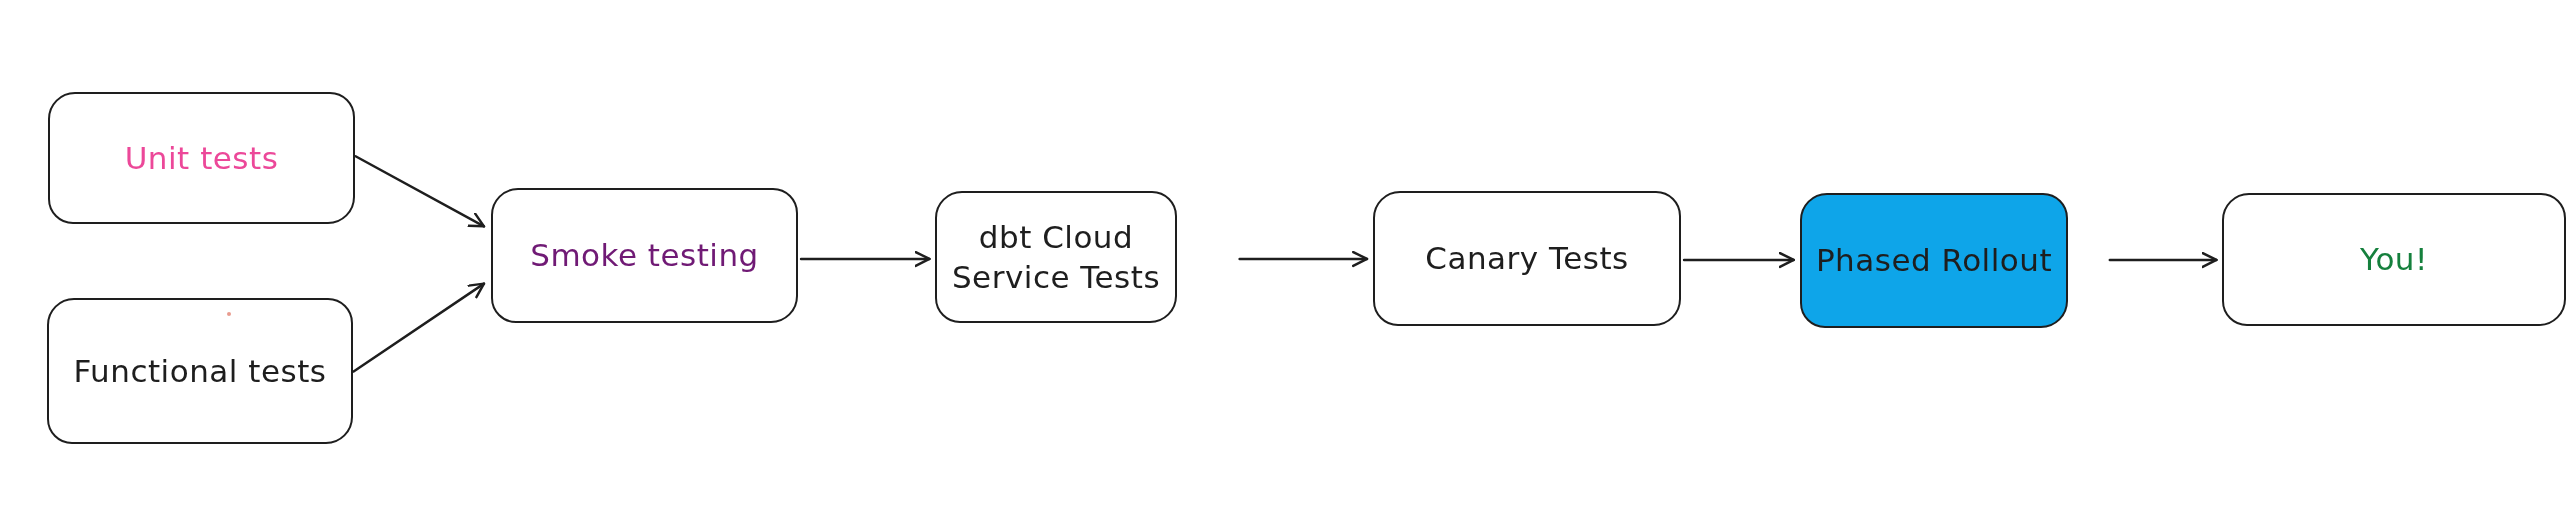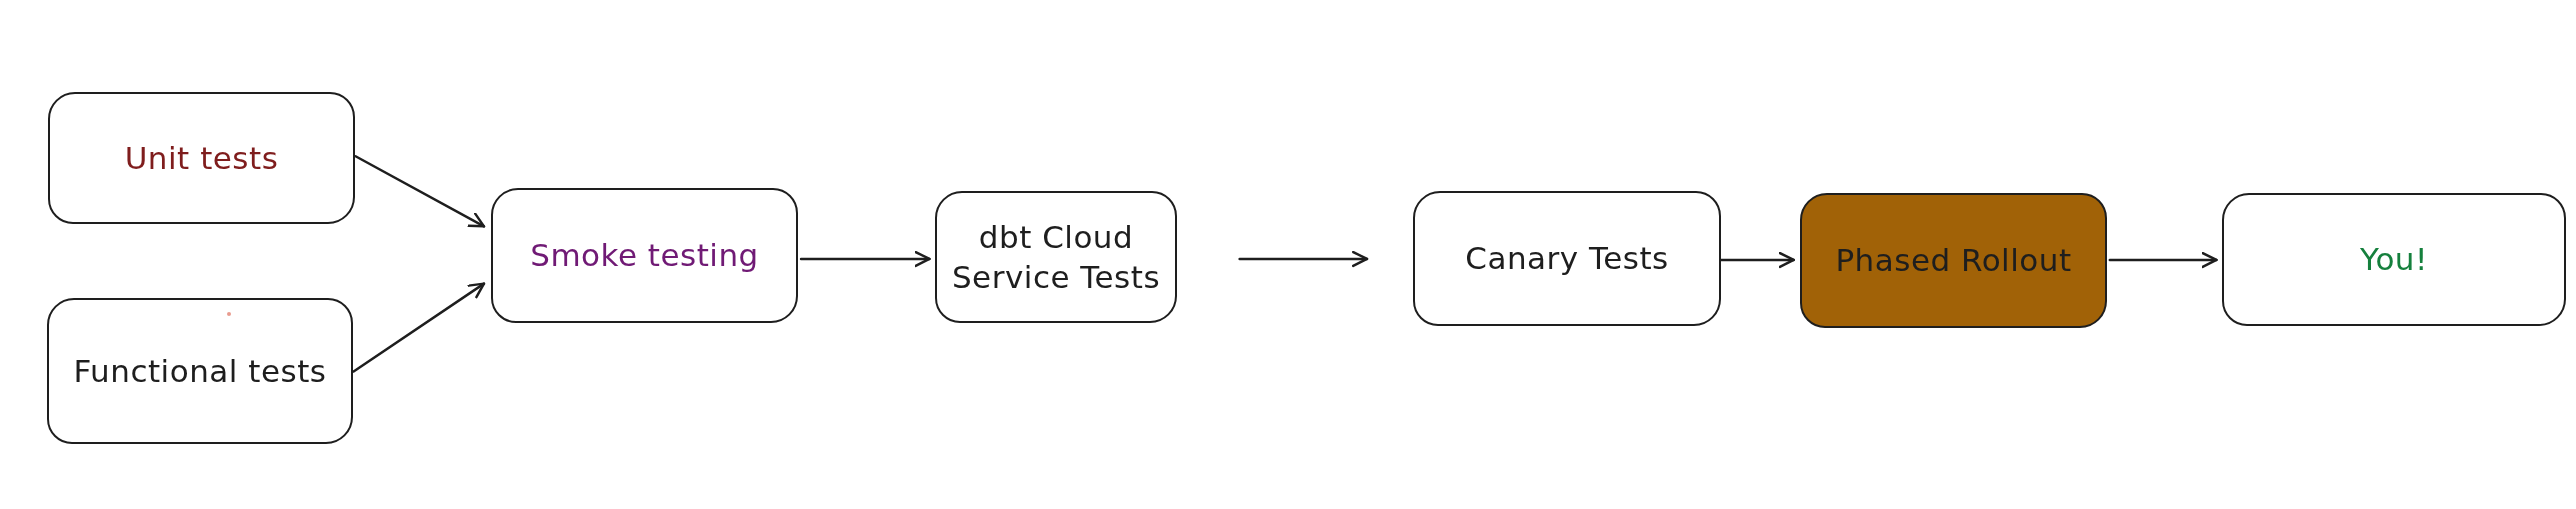--- a/index.html
+++ b/index.html
@@ -60,24 +60,24 @@
     <g id="edges-group">
         <line x1="360" y1="158" x2="490" y2="229" stroke="#1e1e1e" stroke-width="2.5" stroke-linecap="round" marker-end="url(#arrowhead)"></line>
         <line x1="358" y1="376" x2="490" y2="287" stroke="#1e1e1e" stroke-width="2.5" stroke-linecap="round" marker-end="url(#arrowhead)"></line>
         <line x1="811" y1="262" x2="941" y2="262" stroke="#1e1e1e" stroke-width="2.5" stroke-linecap="round" marker-end="url(#arrowhead)"></line>
         <line x1="1255" y1="262" x2="1384" y2="262" stroke="#1e1e1e" stroke-width="2.5" stroke-linecap="round" marker-end="url(#arrowhead)"></line>
         <line x1="1705" y1="263" x2="1816" y2="263" stroke="#1e1e1e" stroke-width="2.5" stroke-linecap="round" marker-end="url(#arrowhead)"></line>
         <line x1="2136" y1="263" x2="2244" y2="263" stroke="#1e1e1e" stroke-width="2.5" stroke-linecap="round" marker-end="url(#arrowhead)"></line>
       </g>
   </svg>
   <div id="nodes-group">
-      <div class="node" style="left: 48px; top: 92px; width: 307px; height: 132px; border-color: rgb(30, 30, 30); background: rgb(255, 255, 255); color: #7f1d1d;"><span>Unit tests</span></div>
+      <div class="node" style="left: 48px; top: 92px; width: 307px; height: 132px; border-color: rgb(30, 30, 30); background: rgb(255, 255, 255); color: #ec4899;"><span>Unit tests</span></div>
       <div class="node" style="left: 47px; top: 298px; width: 306px; height: 146px; border-color: rgb(30, 30, 30); background: rgb(255, 255, 255); color: rgb(30, 30, 30);"><span>Functional tests</span></div>
       <div class="node" style="left: 491px; top: 188px; width: 307px; height: 135px; border-color: rgb(30, 30, 30); background: rgb(255, 255, 255); color: #701a75;"><span>Smoke testing</span></div>
       <div class="node" style="left: 935px; top: 191px; width: 242px; height: 132px; border-color: rgb(30, 30, 30); background: rgb(255, 255, 255); color: rgb(30, 30, 30);"><span>dbt Cloud
 Service Tests</span></div>
-      <div class="node" style="left: 1373px; top: 191px; width: 308px; height: 135px; border-color: rgb(30, 30, 30); background: rgb(255, 255, 255); color: rgb(30, 30, 30); margin-left: 40px;"><span>Canary Tests</span></div>
-      <div class="node" style="left: 1800px; top: 193px; width: 307px; height: 135px; border-color: rgb(30, 30, 30); background: #a16207; color: rgb(30, 30, 30);"><span>Phased Rollout</span></div>
+      <div class="node" style="left: 1373px; top: 191px; width: 308px; height: 135px; border-color: rgb(30, 30, 30); background: rgb(255, 255, 255); color: rgb(30, 30, 30);"><span>Canary Tests</span></div>
+      <div class="node" style="left: 1800px; top: 193px; width: 268px; height: 135px; border-color: rgb(30, 30, 30); background: #0ea5e9; color: rgb(30, 30, 30);"><span>Phased Rollout</span></div>
       <div class="node" style="left: 2222px; top: 193px; width: 344px; height: 133px; border-color: rgb(30, 30, 30); background: rgb(255, 255, 255); color: #15803d;"><span>You!</span></div>
     </div>
   <div class="stray-dot" style="left: 227px; top: 312px; background: rgb(224, 122, 106);"></div>
 </div>
 
 
 </body></html>

